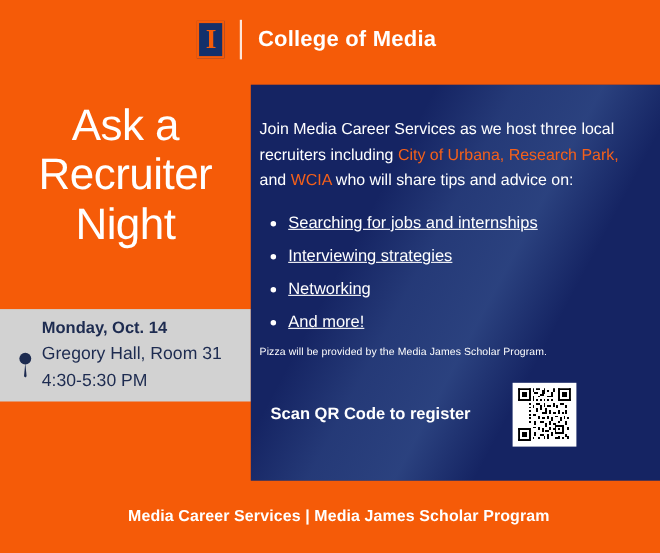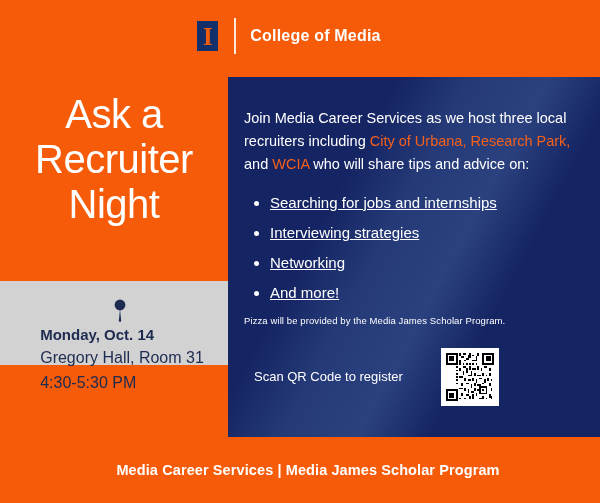--- a/index.html
+++ b/index.html
@@ -54,21 +54,21 @@
     line-height: 1;
     letter-spacing: 0;
   }
   #header-divider {
     width: 2px;
     height: 36px;
     background: rgba(255,255,255,0.85);
   }
   #college-name {
     color: #ffffff;
-    font-size: 16px;
+    font-size: 20px;
     font-weight: bold;
     letter-spacing: 0.2px;
     white-space: nowrap;
   }
 
   
   #headline {
     position: absolute;
     left: 0;
     top: 92px;
@@ -85,21 +85,20 @@
     position: absolute;
     left: 0;
     top: 281px;
     width: 228px;
     height: 84px;
     background: #D2D2D2;
     display: flex;
     align-items: center;
     box-sizing: border-box;
     padding-left: 12px;
-    flex-direction: column;
   }
   #pin-icon {
     width: 22px;
     flex: 0 0 22px;
     display: flex;
     align-items: flex-start;
     justify-content: center;
     padding-top: 18px;
   }
   #details-text {
@@ -139,21 +138,21 @@
         rgba(255,255,255,0.00) 0%,
         rgba(255,255,255,0.00) 30%,
         rgba(120,170,225,0.16) 43%,
         rgba(120,170,225,0.22) 57%,
         rgba(255,255,255,0.00) 70%,
         rgba(255,255,255,0.00) 100%);
     pointer-events: none;
   }
   #panel-content {
     position: relative;
-    padding: 15px 20px 0 16px;
+    padding: 15px 20px 0 8px;
   }
   #intro {
     color: #ffffff;
     font-size: 14.5px;
     line-height: 1.62;
   }
   .hl { color: #F5601A; }
 
   #bullets {
     margin: 18px 0 0 0;
@@ -186,22 +185,22 @@
     letter-spacing: 0.1px;
   }
 
   #qr-row {
     display: flex;
     align-items: center;
     margin-top: 22px;
   }
   #scan-label {
     color: #ffffff;
-    font-size: 13px;
-    font-weight: normal;
+    font-size: 15px;
+    font-weight: bold;
     flex: 0 0 auto;
     margin-left: 10px;
   }
   #qr-code {
     margin-left: 38px;
     width: 58px;
     height: 58px;
     background: #ffffff;
     padding: 5px;
     box-sizing: border-box;

